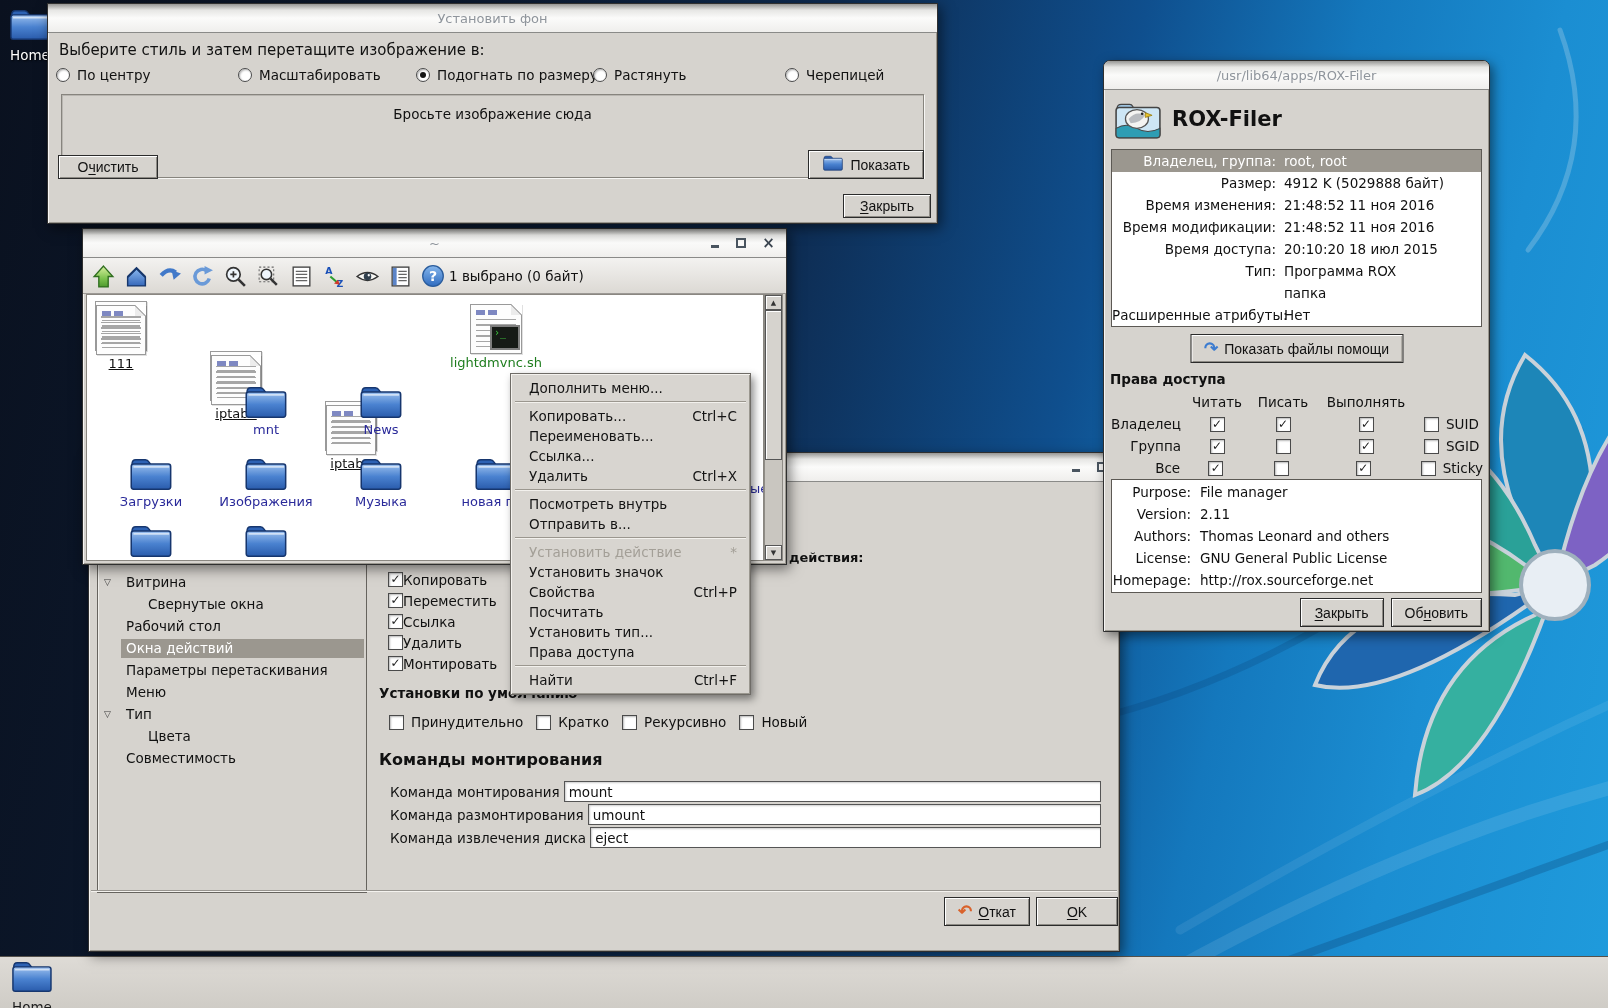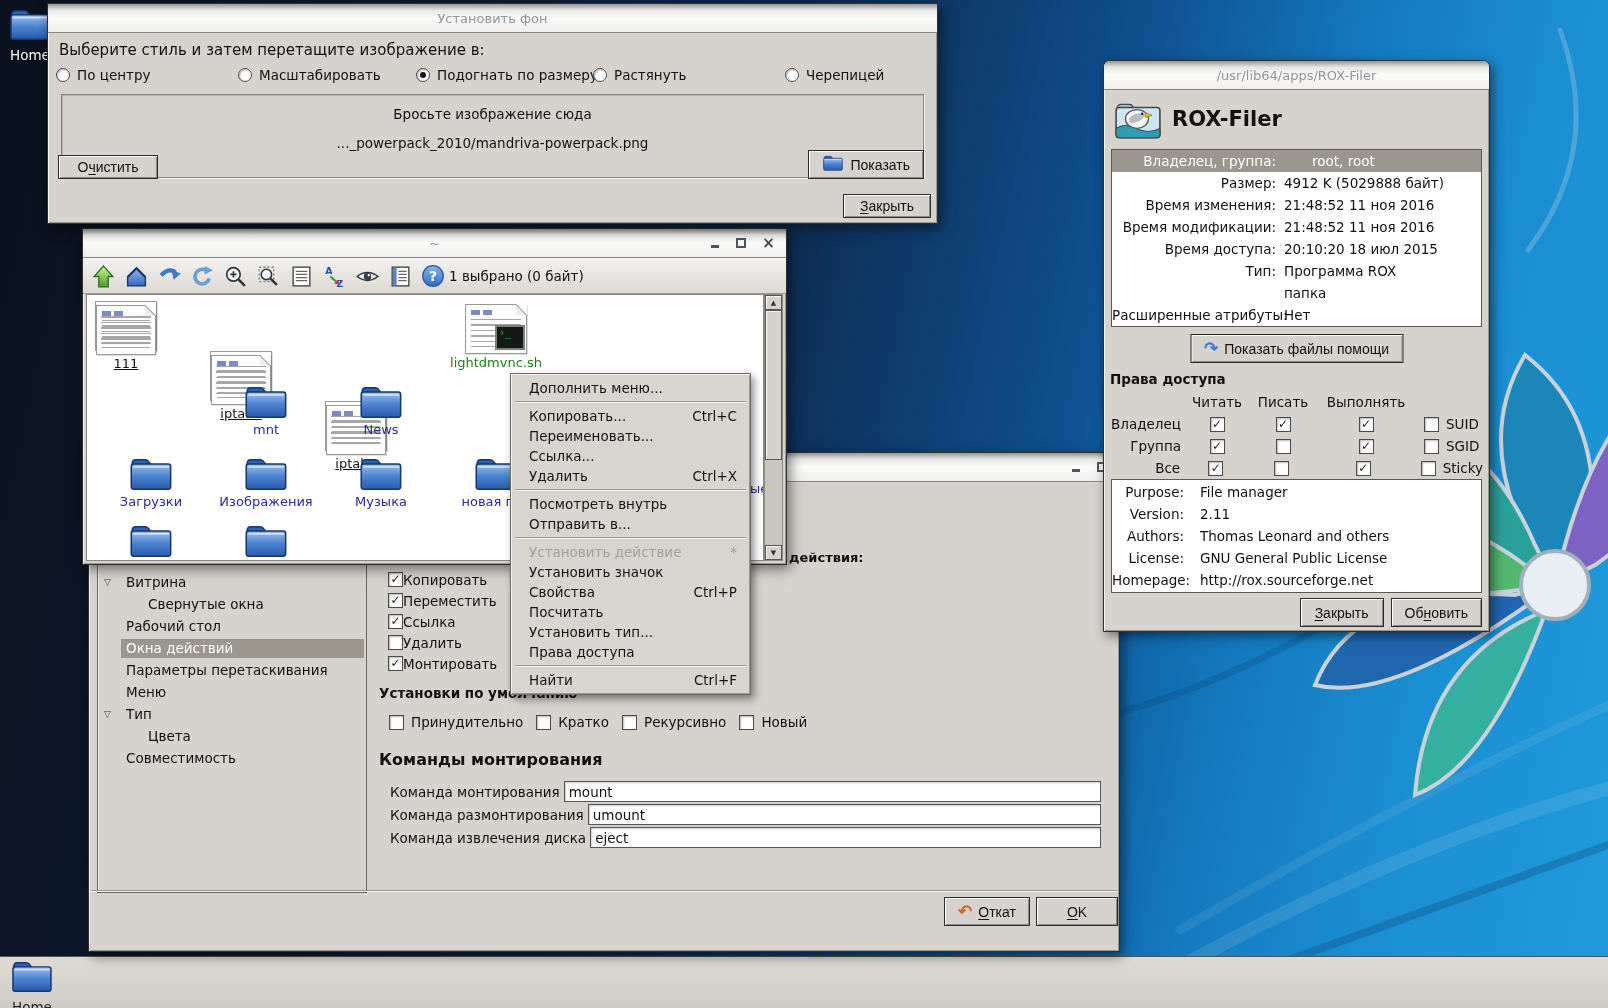--- a/index.html
+++ b/index.html
@@ -54,21 +54,21 @@
 #fm-content{position:absolute;left:3px;right:22px;top:65px;bottom:3px;background:#fff;border:1px solid #8a8781;overflow:hidden;}
 #fm-vscroll{position:absolute;top:65px;bottom:3px;right:3px;width:19px;background:#c9c6c0;border:1px solid #8f8c86;}
 .varrow{position:absolute;left:0;right:0;height:15px;background:#d6d3ce;border:1px solid #555;
  box-shadow:inset 1px 1px 0 #fff;display:flex;align-items:center;justify-content:center;font-size:7px;color:#333;}
 .vthumb{position:absolute;left:0;right:0;top:15px;height:150px;background:#d6d3ce;border:1px solid #555;box-shadow:inset 1px 1px 0 #fff;}
 .fitem{position:absolute;width:112px;text-align:center;}
 .ficon{height:53px;display:flex;align-items:flex-end;justify-content:center;}
 .flabel{font-size:13px;margin-top:2px;line-height:1.15;}
 .fitem.folder .flabel{color:#2a2a9a;}
 .fitem.script .flabel{color:#1e7d1e;}
-.doc{width:62px;height:50px;background:#fdfdfd;border:1px solid #999;position:relative;box-shadow:1px 1px 0 rgba(0,0,0,.12);text-decoration:underline;}
+.doc{width:52px;height:50px;background:#fdfdfd;border:1px solid #999;position:relative;box-shadow:1px 1px 0 rgba(0,0,0,.12);text-decoration:underline;}
 .doc::before{content:"";position:absolute;left:5px;top:5px;width:22px;height:5px;
  background:repeating-linear-gradient(90deg,#7e88c2 0 9px,transparent 9px 12px);}
 .doc::after{content:"";position:absolute;left:5px;right:5px;top:14px;bottom:6px;
  background:repeating-linear-gradient(180deg,#a6a6a6 0 1.5px,transparent 1.5px 5.5px);}
 .fold{position:absolute;top:-1px;right:-1px;width:11px;height:11px;
  background:linear-gradient(225deg,#fff 0 48%,#b5b5b5 48% 58%,#ececec 58%);}
 .screen{position:absolute;right:1px;bottom:3px;width:30px;height:25px;background:#161a16;border:2px solid #7e7e7e;z-index:2;}
 .screen::before{content:"›_";color:#3ecb3e;font-size:10px;font-family:"DejaVu Sans Mono",monospace;position:absolute;top:0;left:2px;}
 #clipped-label{position:absolute;left:663px;top:186px;color:#2a2a9a;font-size:13px;}
 
@@ -100,32 +100,32 @@
 #ok-btn{position:absolute;left:947px;top:444px;min-width:82px;height:29px;}
 .arrow-glyph{font-size:17px;font-weight:bold;line-height:1;}
 
 #info-window{left:1103px;top:60px;width:387px;height:572px;z-index:15;border-radius:7px 7px 0 0;}
 #info-window .titlebar{border-radius:6px 6px 0 0;}
 #info-logo{position:absolute;left:10px;top:38px;}
 #info-appname{position:absolute;left:68px;top:46px;font-size:21px;font-weight:bold;}
 #info-details{position:absolute;left:7px;right:7px;top:88px;background:#fff;border:1px solid #5c5954;}
 .drow{display:flex;align-items:center;height:22px;font-size:13.5px;}
 .dlabel{width:172px;text-align:right;padding-right:8px;white-space:nowrap;}
-.drow.hl{background:#9b978f;color:#fff;gap:28px;}
+.drow.hl{background:#9b978f;color:#fff;}
 #help-btn{position:absolute;left:50%;transform:translateX(-50%);top:273px;height:29px;white-space:nowrap;}
 #perm-heading{position:absolute;left:6px;top:310px;font-weight:bold;font-size:13.5px;}
 #perm-grid{position:absolute;left:6px;right:6px;top:330px;}
 .perm-row{display:flex;align-items:center;height:22px;font-size:13.5px;}
 .pl{width:78px;text-align:right;padding-right:7px;}
 .pc{display:flex;justify-content:center;align-items:center;}
 .pc0{width:58px;}.pc1{width:74px;}.pc2{width:92px;}
 .pspec{display:flex;align-items:center;gap:7px;margin-left:12px;}
 #info-about{position:absolute;left:7px;right:7px;top:418px;background:#fff;border:1px solid #5c5954;padding:1px 0;}
 .irow{display:flex;align-items:center;height:22px;font-size:13.5px;}
-.ilabel{width:88px;text-align:right;padding-right:16px;white-space:nowrap;}
+.ilabel{width:88px;text-align:right;padding-right:9px;white-space:nowrap;}
 #info-btns{position:absolute;right:7px;top:537px;display:flex;gap:7px;}
 #info-btns .btn{min-width:84px;height:29px;}
 
 .desk-icon{position:absolute;width:56px;text-align:center;z-index:1;}
 .desk-icon .dlbl{font-size:13.5px;margin-top:1px;}
 #home-top{left:2px;top:6px;}
 #home-top .dlbl{color:#fff;text-shadow:1px 1px 2px #000;}
 #home-bottom{left:4px;top:958px;z-index:6;}
 #home-bottom .dlbl{color:#1c1c1c;}
 #taskbar{position:absolute;left:0;right:0;top:956px;height:52px;background:linear-gradient(180deg,#dedbd6,#cfccc6);
@@ -692,21 +692,20 @@
           <span class="radio"></span>
           <span class="rlabel">Растянуть</span>
         </div>
         <div class="radio-item" style="left: 737px;">
           <span class="radio"></span>
           <span class="rlabel">Черепицей</span>
         </div>
       </div>
     <div id="drop-area" class="frame-in">
       <div id="drop-hint">Бросьте изображение сюда</div>
-      <div id="drop-file">..._powerpack_2010/mandriva-powerpack.png</div>
       <button class="btn" id="clear-btn">
         <span>О<u>ч</u>истить</span>
       </button>
       <button class="btn" id="show-btn">
         <span class="js-folder-sm"><svg viewBox="0 0 48 40" width="22" height="18">
               <path d="M4 10 Q4 5 8 5 L18 5 Q20.5 5 22 7.5 L24 10.5 H4 Z" fill="#2d62b4" stroke="#16366e" stroke-width="1.5"></path>
               <rect x="3.2" y="9.5" width="41.5" height="26.5" rx="2.5" fill="url(#gfold)" stroke="#16366e" stroke-width="1.6"></rect>
               <path d="M5.5 12.5 H43" stroke="rgba(255,255,255,.6)" stroke-width="1.8"></path>
             </svg></span>
         <span>Показать</span>

